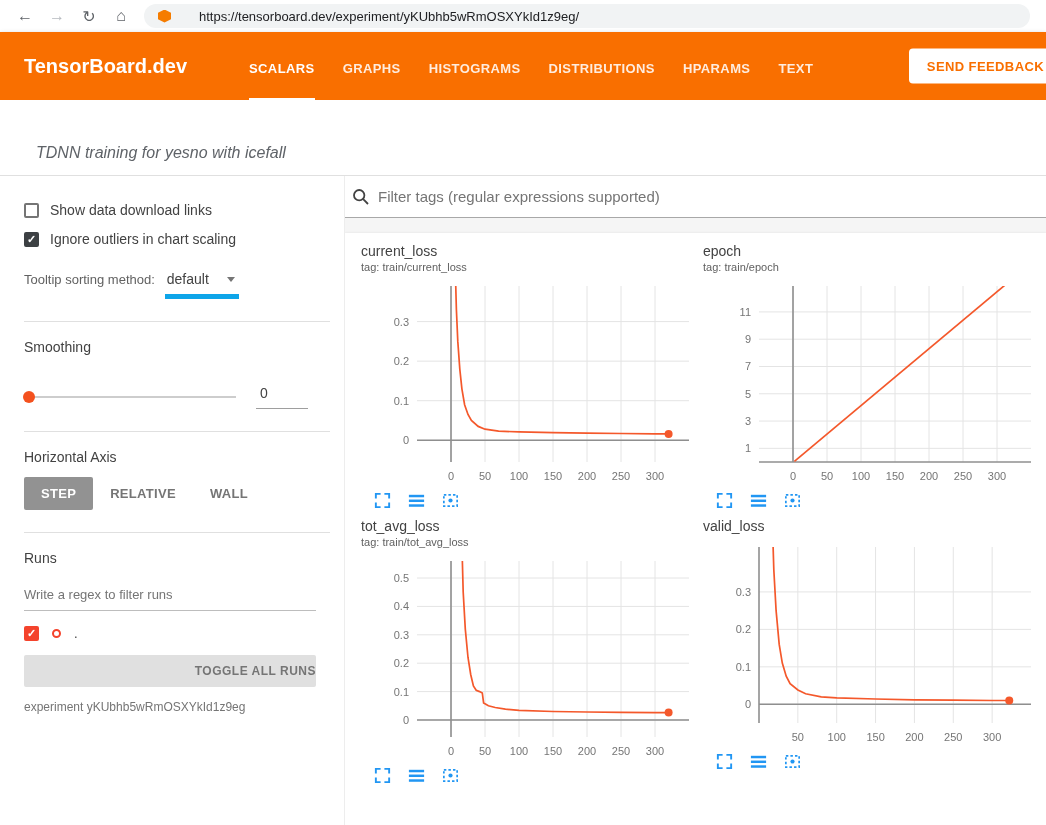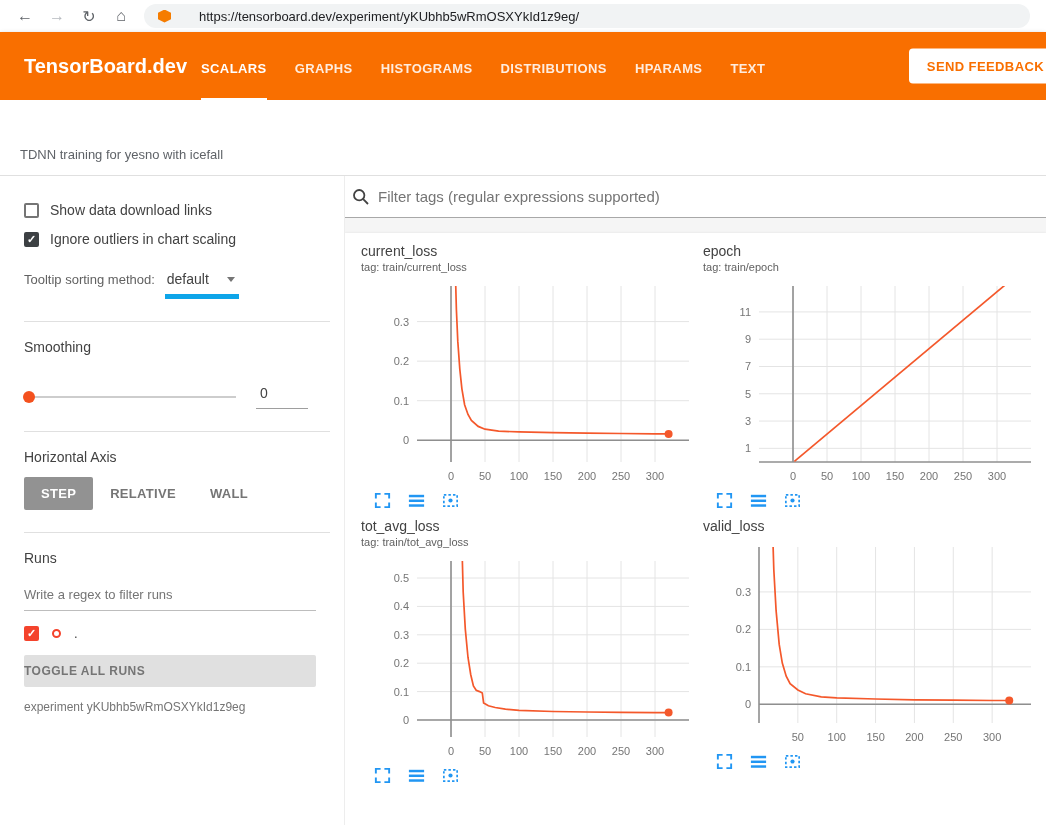--- a/index.html
+++ b/index.html
@@ -13,33 +13,33 @@
   .nav-icon.disabled { color:#b6babf; }
   .url-pill { flex:1; height:24px; background:#f1f3f4; border-radius:13px; display:flex;
     align-items:center; padding:0 14px; gap:8px; margin:0 6px; }
   .favicon { width:13px; height:13px; background:#f57c00; flex:0 0 13px;
     clip-path:polygon(50% 0,100% 25%,100% 75%,50% 100%,0 75%,0 25%); }
   .url-text { font-size:13px; color:#202124; white-space:nowrap;padding-left:20px; }
 
   
   .app-header { height:68px; background:#f96f00; display:flex; align-items:stretch;
     padding:0 0 0 24px; position:relative; overflow:hidden; box-shadow:0 2px 5px rgba(0,0,0,.28); }
-  .brand { color:#fff; font-size:20px; font-weight:bold; align-self:center; }
+  .brand { color:#fff; font-size:20px; font-weight:bold; margin-right:48px; align-self:center; }
   .tabs { display:flex; align-items:stretch; }
   .tab { display:flex; align-items:center; margin:0 14px; color:rgba(255,255,255,.87);
     font-size:13px; font-weight:bold; letter-spacing:.4px; border-bottom:2px solid transparent;
     padding-top:7px; cursor:pointer; }
   .tab.active { color:#fff; border-bottom-color:#fff; }
   .feedback-btn { position:absolute; right:-16px; top:50%; transform:translateY(-50%);
     background:#fff; color:#f96f00; font-size:13px; font-weight:bold; letter-spacing:.4px;
     padding:10px 18px; border-radius:4px; white-space:nowrap; }
 
   
   .desc-row { height:76px; border-bottom:1px solid #e0e0e0; position:relative; background:#fff; }
-  .desc-text { position:absolute; left:20px; bottom:13px; font-size:13px; color:#5f6368; }
+  .desc-text { position:absolute; left:36px; bottom:13px; font-size:16px; color:#5f6368;font-style:italic; }
 
   
   .content { display:flex; height:649px; }
 
   .sidebar { width:345px; flex:0 0 345px; padding:26px 14px 0 24px; border-right:1px solid #ededed; background:#fff; }
   .checkbox-row { display:flex; align-items:center; gap:11px; margin-bottom:13px;
     font-size:14px; color:#424242; }
   .checkbox { width:15px; height:15px; border:2px solid #757575; border-radius:2px; background:#fff; flex:0 0 15px; }
   .checkbox.checked { background:#3c4043; border-color:#3c4043; }
   .checkbox.checked::after { content:"✓"; color:#fff; font-size:11px; font-weight:bold;
@@ -66,21 +66,21 @@
     padding:7px 0 8px; color:#424242; outline:none; background:transparent; margin-top:14px;
     font-family:"Liberation Sans", sans-serif; }
   .runs-filter::placeholder { color:#757575; }
   .run-row { display:flex; align-items:center; gap:13px; margin-top:15px; }
   .run-checkbox { width:15px; height:15px; background:#f4432c; border-radius:2px; flex:0 0 15px; }
   .run-checkbox::after { content:"✓"; color:#fff; font-size:11px; font-weight:bold;
     display:block; text-align:center; line-height:14px; }
   .run-circle { width:9px; height:9px; border:2px solid #f4432c; border-radius:50%; background:#fff; }
   .run-name { font-size:13px; color:#424242; }
   .toggle-btn { margin-top:14px; width:292px; background:#e0e0e0; color:#757575; font-size:12px;
-    font-weight:bold; letter-spacing:.5px; text-align:left; padding:9px 0; border-radius:2px; cursor:pointer; }
+    font-weight:bold; letter-spacing:.5px; text-align:right; padding:9px 0; border-radius:2px; cursor:pointer; }
   .exp-label { margin-top:13px; font-size:12px; color:#757575; }
 
   
   .main { flex:1; background:#f5f5f5; display:flex; flex-direction:column; overflow:hidden; }
   .filter-row { background:#fff; height:42px; display:flex; align-items:center; gap:7px;
     padding:0 0 0 6px; border-bottom:1px solid #a8a8a8; }
   .tags-filter { flex:1; border:none; outline:none; font-size:15px; color:#424242;
     background:transparent; font-family:"Liberation Sans", sans-serif; }
   .tags-filter::placeholder { color:#757575; }
   .card { background:#fff; margin-top:15px; box-shadow:0 1px 3px rgba(0,0,0,.18); flex:1; }

